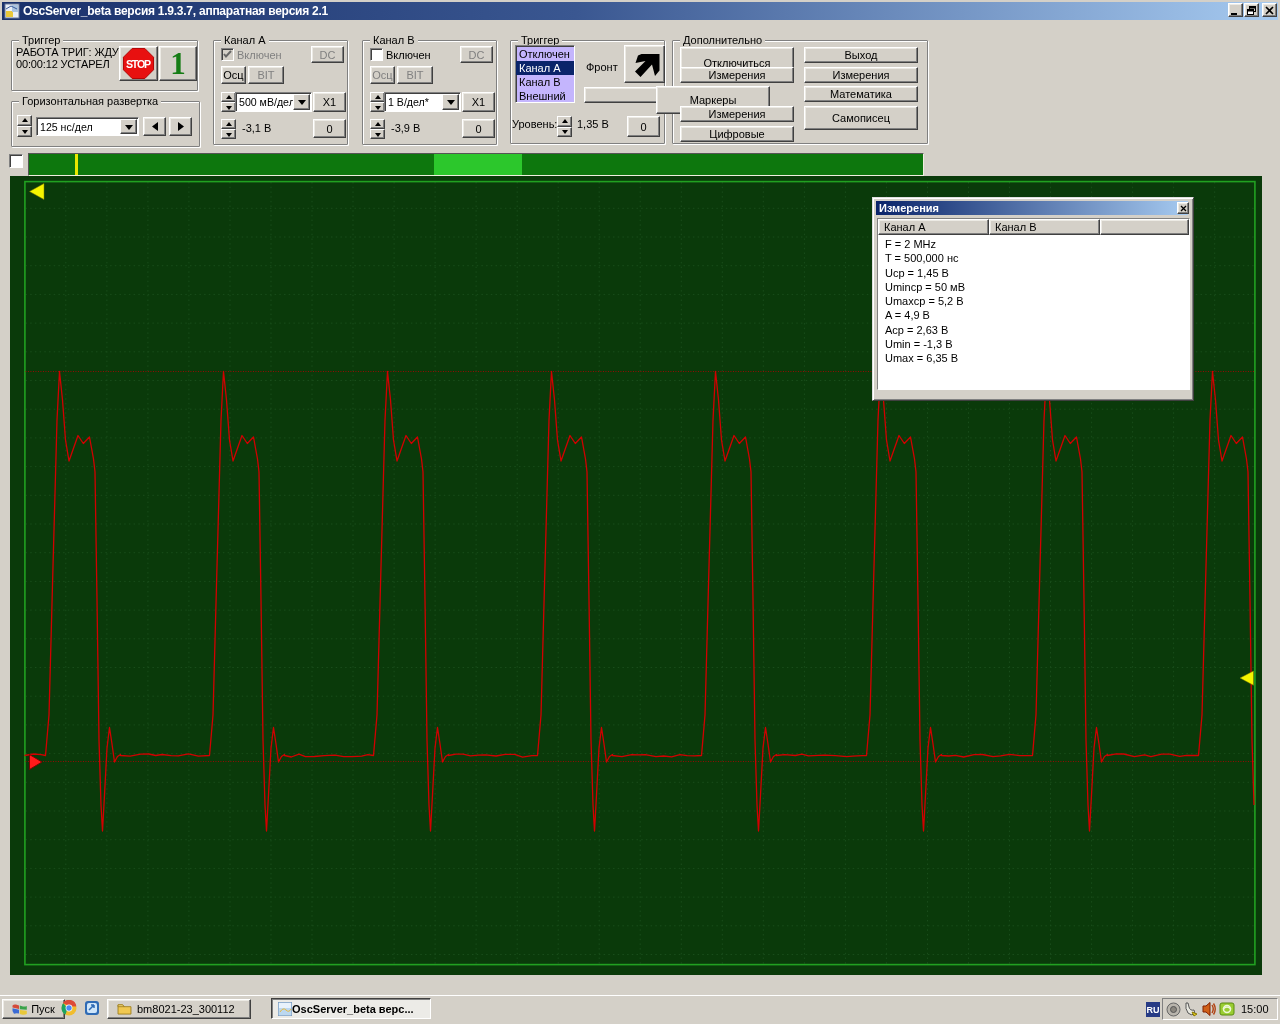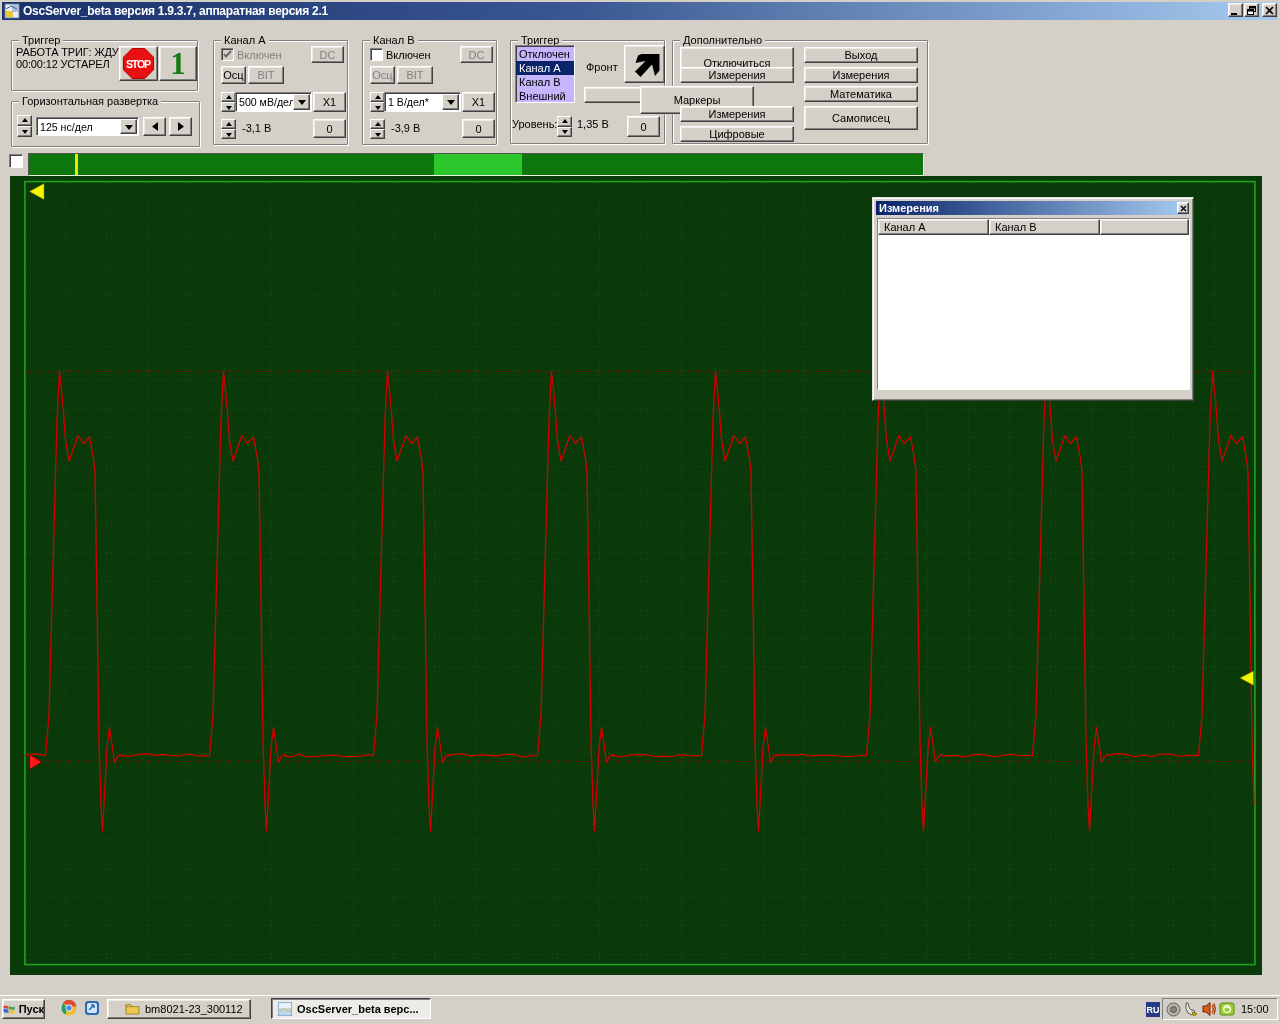--- a/index.html
+++ b/index.html
@@ -150,21 +150,21 @@
 <div class="abs btn raised" style="left:584px;top:87px;width:81px;height:16px"></div>
 <div class="abs" style="left:512px;top:118px">Уровень:</div>
 <div class="spin" style="left:557px;top:116px;height:21px">
     <div class="up"></div>
     <div class="dn"></div>
   </div>
 <div class="abs" style="left:577px;top:118px">1,35 В</div>
 <div class="abs btn raised" style="left:627px;top:116px;width:33px;height:21px">0</div>
 <div class="abs btn raised" style="left:680px;top:47px;width:114px;height:32px">Отключиться</div>
 <div class="abs btn raised" style="left:680px;top:67px;width:114px;height:16px">Измерения</div>
-<div class="abs btn raised" style="left:640px;top:86px;width:114px;height:28px">Маркеры</div>
+<div class="abs btn raised" style="left:656px;top:86px;width:114px;height:28px">Маркеры</div>
 <div class="abs btn raised" style="left:680px;top:106px;width:114px;height:16px">Измерения</div>
 <div class="abs btn raised" style="left:680px;top:126px;width:114px;height:16px">Цифровые</div>
 <div class="abs btn raised" style="left:804px;top:47px;width:114px;height:16px">Выход</div>
 <div class="abs btn raised" style="left:804px;top:67px;width:114px;height:16px">Измерения</div>
 <div class="abs btn raised" style="left:804px;top:86px;width:114px;height:16px">Математика</div>
 <div class="abs btn raised" style="left:804px;top:106px;width:114px;height:24px">Самописец</div>
 <div class="cb" style="left:9px;top:154px;width:14px;height:14px"></div>
 <div class="abs" style="left:28px;top:153px;width:896px;height:23px;box-sizing:border-box;border:1px solid;border-color:#555 #efefdf #efefdf #555;background:#0D770D">
 <div class="abs" style="left:46px;top:0;width:3px;height:21px;background:#E8E800"></div>
 <div class="abs" style="left:405px;top:0;width:88px;height:21px;background:#2CC72C"></div>
@@ -187,50 +187,51 @@
       <svg width="7" height="7">
         <path d="M1 1 L6 6 M6 1 L1 6" stroke="#000" stroke-width="1.3"></path>
       </svg>
     </div>
 <div class="abs" style="left:4px;top:20px;width:313px;height:172px;box-sizing:border-box;border:1px solid;border-color:#808080 #fff #fff #808080;background:#fff">
 <div style="display:flex;height:16px">
 <div class="btn raised" style="width:111px;justify-content:flex-start;padding-left:5px;box-sizing:border-box">Канал А</div>
 <div class="btn raised" style="width:111px;justify-content:flex-start;padding-left:5px;box-sizing:border-box">Канал В</div>
 <div class="btn raised" style="flex:1"></div>
       </div>
+<div style="padding:2px 0 0 7px;line-height:14.3px">F = 2 MHz<br>T = 500,000 нс<br>Ucp = 1,45 В<br>Umincp = 50 мВ<br>Umaxcp = 5,2 В<br>A = 4,9 В<br>Аср = 2,63 В<br>Umin = -1,3 В<br>Umax = 6,35 В</div>
 </div>
   </div>
 <div class="abs" style="left:0;top:995px;width:1280px;height:29px;background:#D4D0C8;border-top:1px solid #fff;box-sizing:border-box"></div>
-<div class="abs btn raised" style="left:2px;top:999px;width:43px;height:20px;font-weight:bold;gap:3px">
+<div class="abs btn raised" style="left:2px;top:999px;width:63px;height:20px;font-weight:normal;gap:3px">
 <svg width="16" height="15" viewBox="0 0 16 15">
 <path d="M0.5 3.5 Q2 2 4 2.6 L7 3.4 L7 7 L0.5 5.4 Z" fill="#d44a3a"></path>
 <path d="M7.8 3.6 L11 4.4 Q13 4.8 14.8 4 L14.8 7.8 L7.8 7.2 Z" fill="#3aa34a"></path>
 <path d="M0.5 6.2 L7 7.8 L7 11.5 Q4 10.8 2 11.8 L0.5 9 Z" fill="#3a6ad4"></path>
 <path d="M7.8 8 L14.8 8.7 L14.8 12 Q12.5 13.4 9.5 12.4 L7.8 11.9 Z" fill="#e8c83a"></path>
 </svg>Пуск</div>
 <svg class="abs" style="left:61px;top:1000px" width="16" height="16" viewBox="0 0 16 16">
 <circle cx="8" cy="8" r="7.5" fill="#f1bd2e"></circle>
 <path d="M8 .5 A7.5 7.5 0 0 1 15.3 6.2 L8.5 6.2 Z" fill="#dd4b39"></path>
 <path d="M.5 8 A7.5 7.5 0 0 1 2.2 3 L6.5 8.5 4.5 14.6 A7.5 7.5 0 0 1 .5 8 Z" fill="#1da462"></path>
 <path d="M1.8 3 A7.5 7.5 0 0 1 15.3 6.2 L8.5 6.2 Z" fill="#dd4b39"></path>
 <circle cx="8" cy="8" r="3.4" fill="#fff"></circle>
 <circle cx="8" cy="8" r="2.7" fill="#4c8bf5"></circle>
 </svg>
 <svg class="abs" style="left:84px;top:1000px" width="16" height="16" viewBox="0 0 16 16">
 <rect x="1" y="1" width="14" height="14" rx="3" fill="#2f6bb5"></rect>
 <rect x="3" y="3" width="10" height="10" rx="2" fill="#cfe6fa"></rect>
 <path d="M5 10 L10 5 M10 5 L7 5 M10 5 L10 8" stroke="#2f6bb5" stroke-width="1.5" fill="none"></path>
 </svg>
-<div class="abs raised" style="left:107px;top:999px;width:144px;height:20px;display:flex;align-items:center;gap:5px;padding-left:17px;box-sizing:border-box">
+<div class="abs raised" style="left:107px;top:999px;width:144px;height:20px;display:flex;align-items:center;gap:5px;padding-left:9px;box-sizing:border-box">
 <svg width="15" height="12" viewBox="0 0 16 13">
       <path d="M1 2 L6 2 L7.5 4 L15 4 L15 12 L1 12 Z" fill="#f0c851" stroke="#a08020"></path>
       <path d="M1 2 L6 2 L7.5 4 L1 4 Z" fill="#f8e08a" stroke="#a08020"></path>
     </svg>
 bm8021-23_300112</div>
-<div class="abs" style="left:271px;top:998px;width:160px;height:21px;background:#ECEBE7;border:1px solid;border-color:#404040 #fff #fff #404040;box-shadow:inset 1px 1px 0 #808080;display:flex;align-items:center;gap:5px;padding-left:6px;box-sizing:border-box;font-weight:bold">
+<div class="abs" style="left:271px;top:998px;width:160px;height:21px;background:#ECEBE7;border:1px solid;border-color:#404040 #fff #fff #404040;box-shadow:inset 1px 1px 0 #808080;display:flex;align-items:center;padding-left:6px;box-sizing:border-box;font-weight:bold">
 <svg width="14" height="14">
       <rect x="0" y="0" width="14" height="14" fill="#bcd8f0" stroke="#6a8ab0"></rect>
       <rect x="1" y="1" width="12" height="5" fill="#e8f2fc"></rect>
       <path d="M2 10 Q5 5 8 8 T13 7" stroke="#e8b83a" fill="none"></path>
     </svg>
 <span style="white-space:nowrap">OscServer_beta верс...</span>
   </div>
 <div class="abs" style="left:1146px;top:1002px;width:14px;height:15px;background:#273B85;color:#fff;font-size:9px;font-weight:bold;display:flex;align-items:center;justify-content:center">RU</div>
 <div class="abs" style="left:1162px;top:998px;width:116px;height:22px;border:1px solid;border-color:#808080 #fff #fff #808080;box-sizing:border-box;display:flex;align-items:center">
 <svg style="margin-left:3px" width="15" height="15" viewBox="0 0 15 15">

